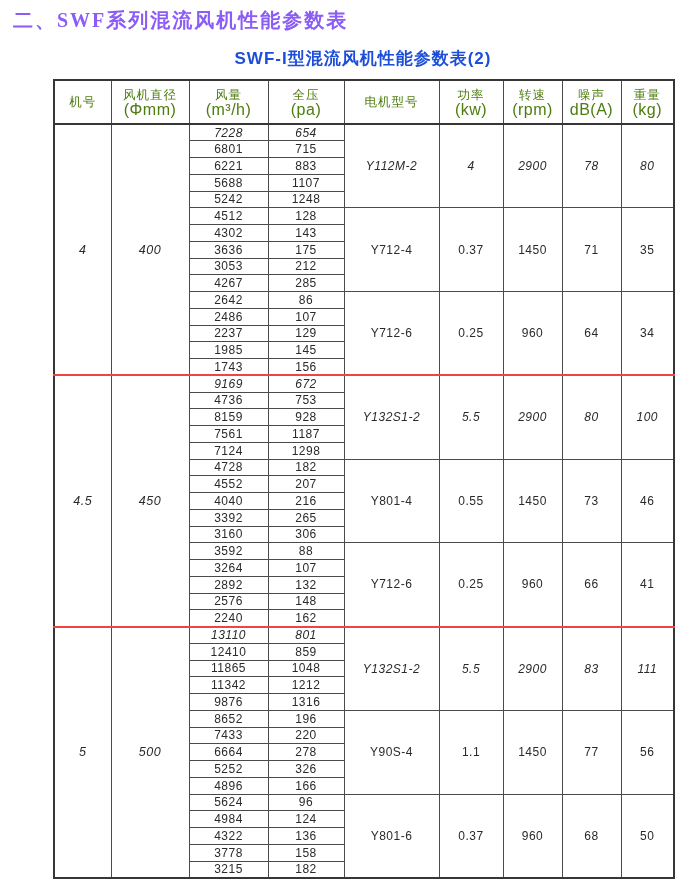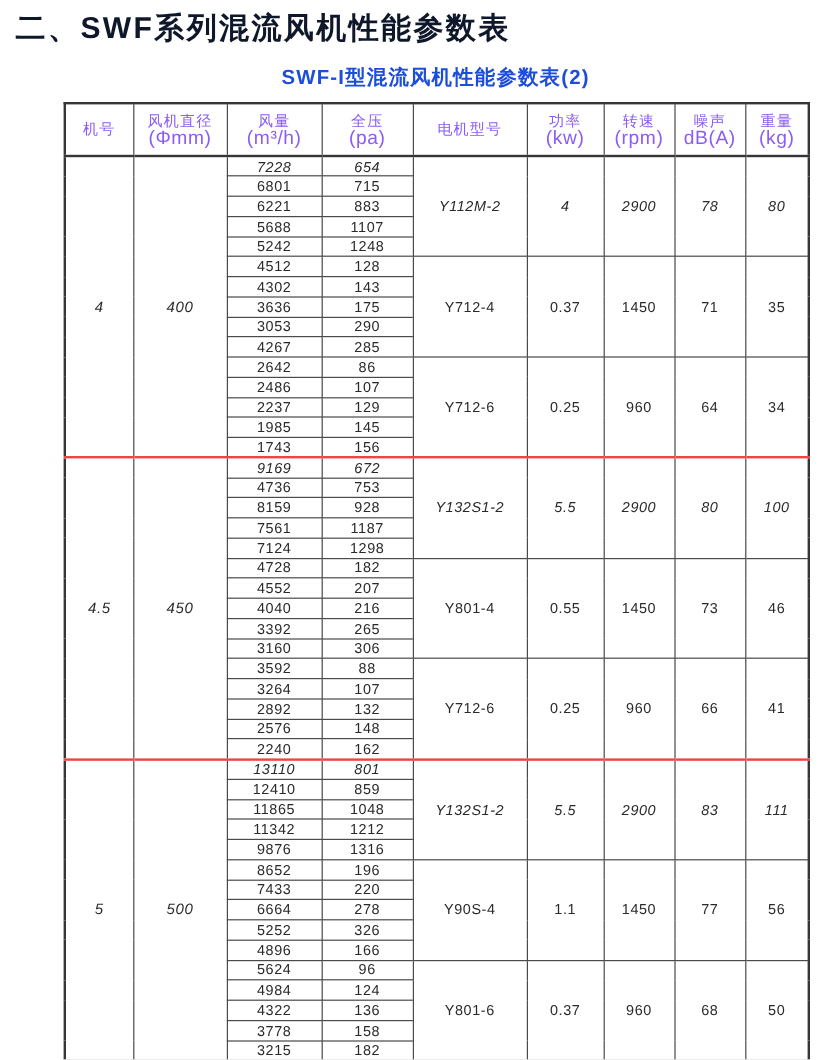--- a/index.html
+++ b/index.html
@@ -10,24 +10,25 @@
   }
   .page {
     position: relative;
     width: 700px;
     height: 883px;
     background: #ffffff;
     overflow: hidden;
   }
   .page-title {
     margin: 7px 0 0 13px;
-    font-size: 25px;
+    font-size: 20px;
     font-weight: bold;
     letter-spacing: 2px;
-    color: #0f172a;
+    color: #8b5cf6;
+    font-family: Liberation Serif, serif;
   }
   .table-title {
     width: 620px;
     margin: 13px 0 9px 53px;
     text-align: center;
     font-size: 17px;
     font-weight: bold;
     letter-spacing: 1px;
     color: #1d4ed8;
   }
@@ -43,21 +44,21 @@
     border: 1px solid #4a4a4a;
     text-align: center;
     vertical-align: middle;
     padding: 0;
     overflow: hidden;
   }
   .fan-table thead th {
     height: 44px;
     font-weight: normal;
     border-bottom: 2px solid #363636;
-    color: #8b5cf6;
+    color: #4d7c0f;
   }
   .fan-table thead .h-line1 {
     display: block;
     font-size: 12.5px;
     line-height: 15px;
     letter-spacing: 1px;
   }
   .fan-table thead .h-line2 {
     display: block;
     font-size: 16px;
@@ -177,21 +178,21 @@
         <tr>
           <td class="airflow-cell">4302</td>
           <td class="pressure-cell">143</td>
         </tr>
         <tr>
           <td class="airflow-cell">3636</td>
           <td class="pressure-cell">175</td>
         </tr>
         <tr>
           <td class="airflow-cell">3053</td>
-          <td class="pressure-cell">290</td>
+          <td class="pressure-cell">212</td>
         </tr>
         <tr>
           <td class="airflow-cell">4267</td>
           <td class="pressure-cell">285</td>
         </tr>
         <tr>
           <td class="airflow-cell">2642</td>
           <td class="pressure-cell">86</td>
           <td class="motor-model-cell" rowspan="5">Y712-6</td>
           <td class="power-cell" rowspan="5">0.25</td>

